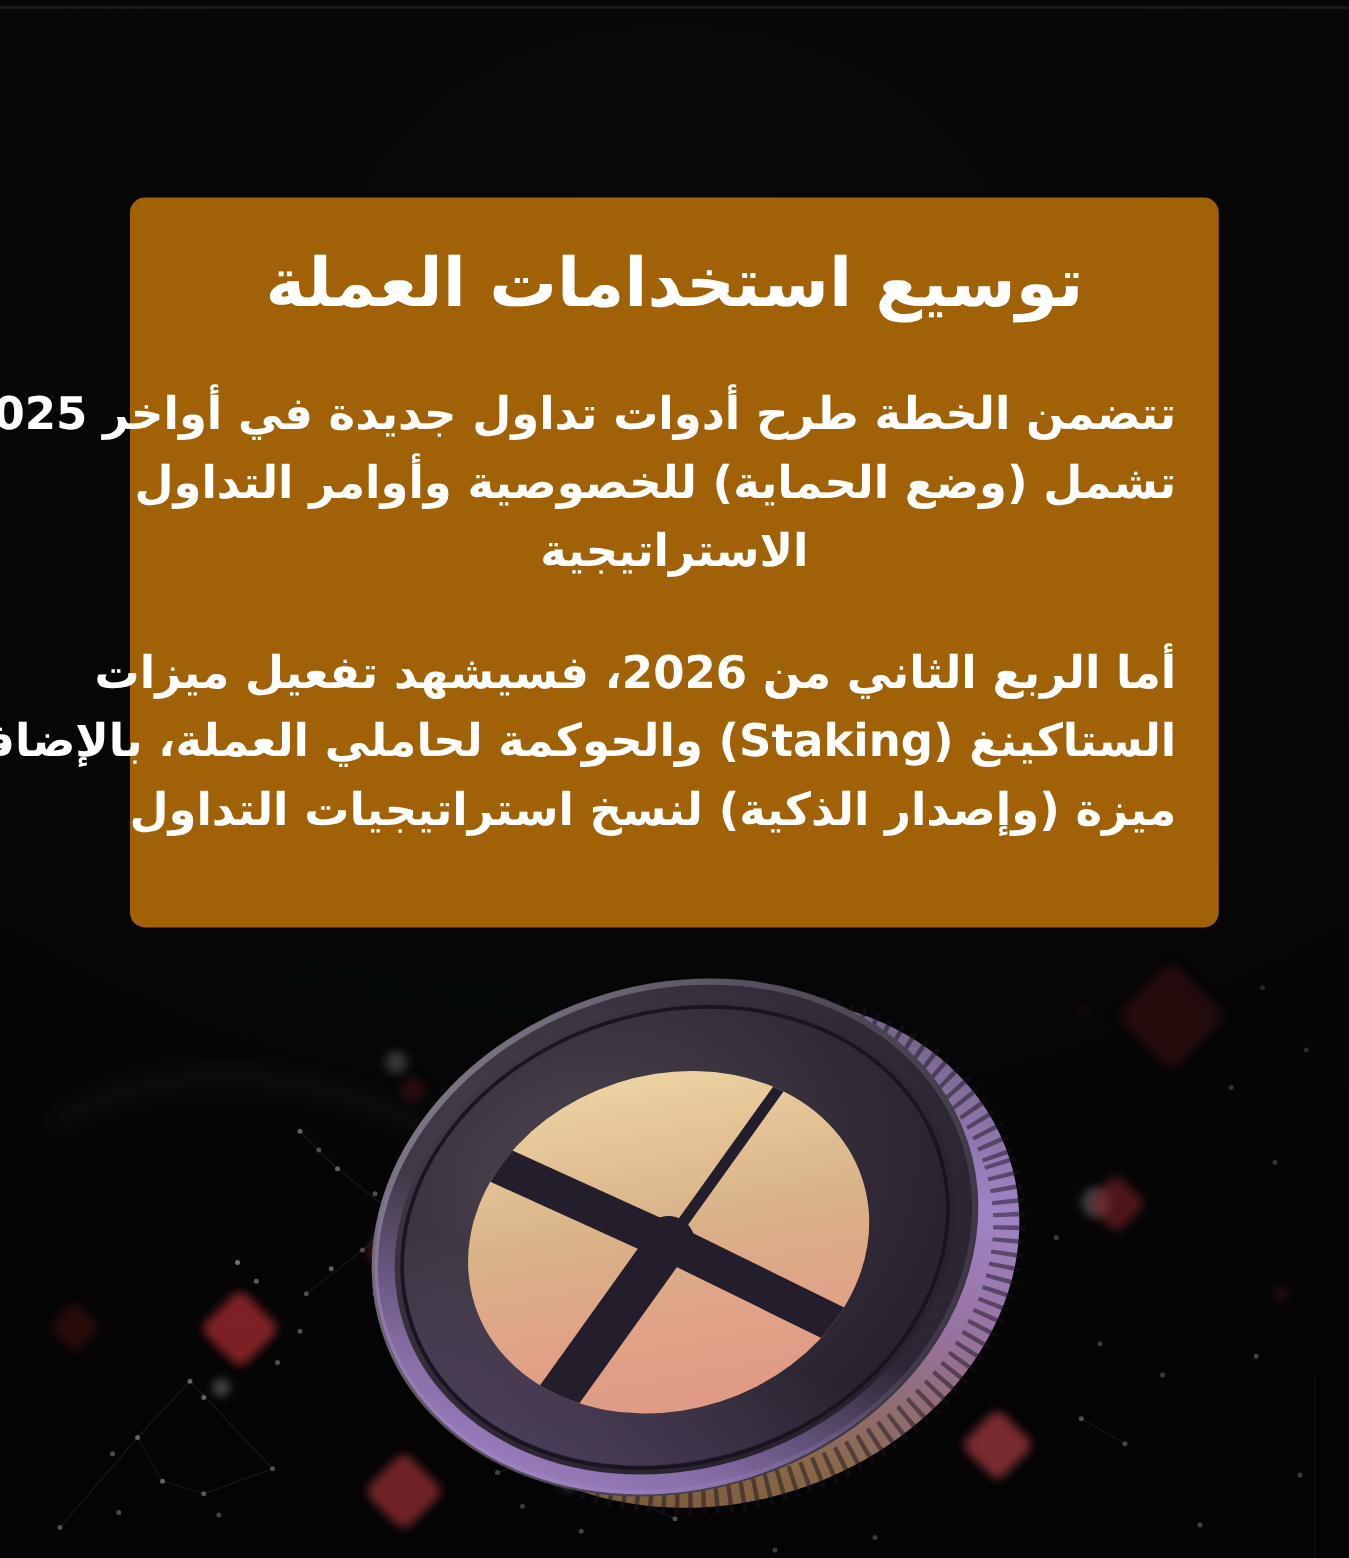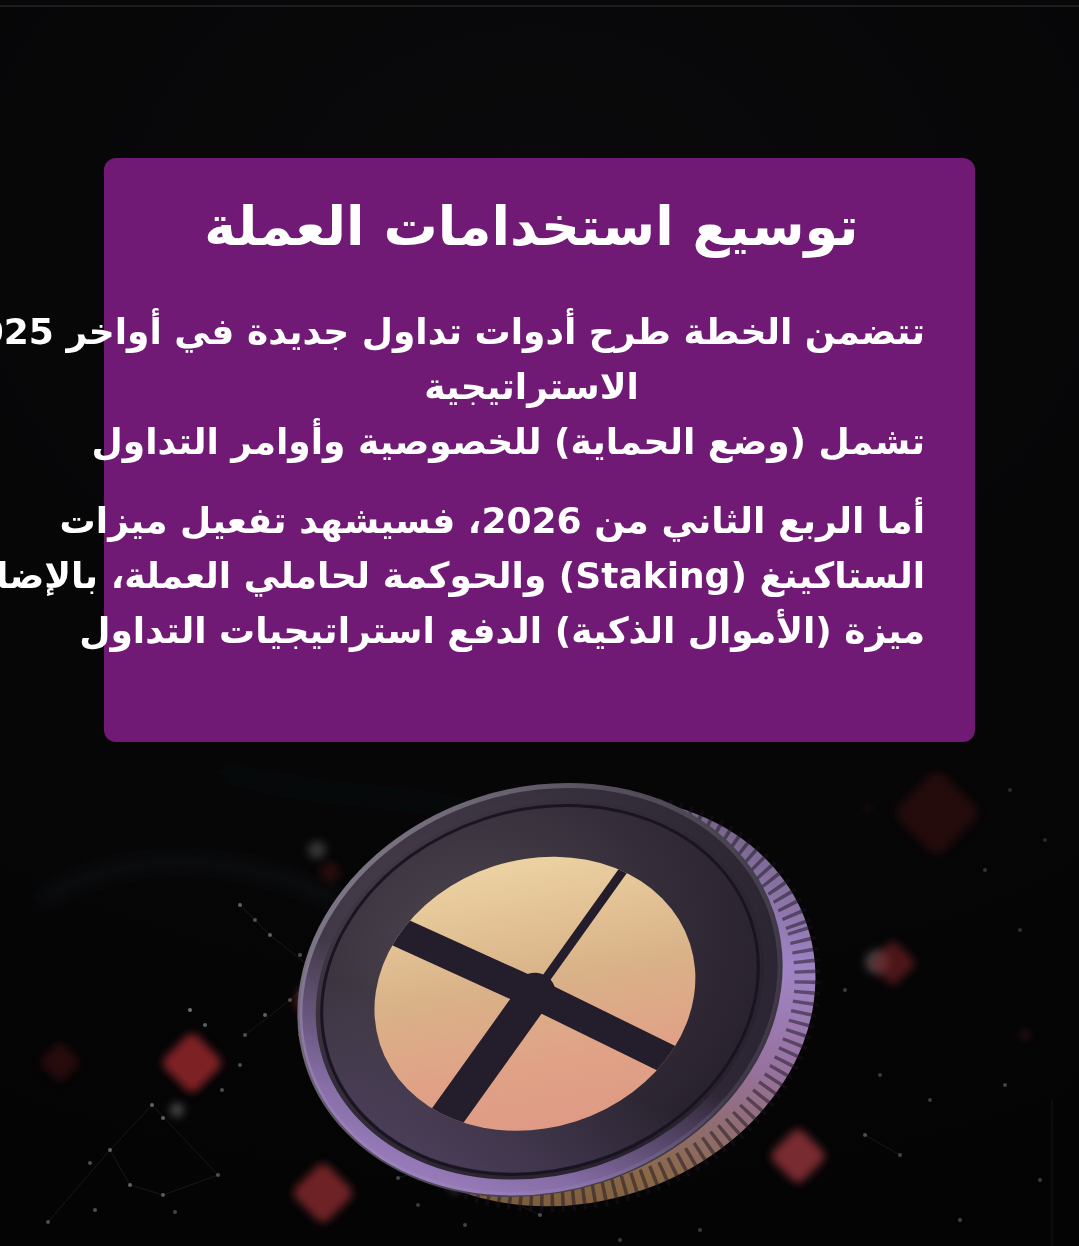--- a/index.html
+++ b/index.html
@@ -11,35 +11,35 @@
     background:radial-gradient(120% 80% at 50% 18%, #0a0a0c 0%, #060607 55%, #040405 100%);
   }
   .top-line{
     position:absolute;left:0;top:5px;width:1079px;height:2px;
     background:#1d1d20;
   }
   #bg-decor{position:absolute;left:0;top:0;z-index:0;}
   .info-card{
     position:absolute;left:104px;top:158px;width:871px;height:584px;
     border-radius:12px;
-    background:#701a75;
+    background:#a16207;
     z-index:2;
     box-sizing:border-box;
-    padding:36px 50px 0 34px;
+    padding:36px 34px 0 34px;
     direction:rtl;
     text-align:center;
     color:#ffffff;
   }
   .card-title{
     font-size:54px;line-height:66px;font-weight:700;
     white-space:nowrap;
   }
   .card-paragraph{font-weight:700;}
   .card-paragraph.p1{margin-top:44px;}
-  .card-paragraph.p2{margin-top:24px;}
+  .card-paragraph.p2{margin-top:42px;}
   .para-line{
     display:block;
     font-size:36px;line-height:55px;
     white-space:nowrap;
   }
   #coin{position:absolute;left:278px;top:778px;width:560px;height:455px;z-index:3;}
 </style>
 </head>
 <body>
 
@@ -141,28 +141,28 @@
       <rect x="1021" y="1031" width="8" height="8" rx="1.44" transform="rotate(45 1025 1035)" fill="#8a2a2e" opacity="0.4" filter="url(#b4)"></rect>
       <rect x="865" y="805" width="6" height="6" rx="1.08" transform="rotate(45 868 808)" fill="#8a2a2e" opacity="0.3" filter="url(#b4)"></rect>
     </g>
 </svg>
 
 <div class="info-card" dir="rtl">
   <div class="card-title">توسيع استخدامات العملة</div>
 
   <div class="card-paragraph p1">
     <span class="para-line">تتضمن الخطة طرح أدوات تداول جديدة في أواخر 2025،</span>
+    <span class="para-line">تشمل (وضع الحماية) للخصوصية وأوامر التداول</span>
     <span class="para-line">الاستراتيجية</span>
-    <span class="para-line">تشمل (وضع الحماية) للخصوصية وأوامر التداول</span>
   </div>
 
   <div class="card-paragraph p2">
     <span class="para-line">أما الربع الثاني من 2026، فسيشهد تفعيل ميزات</span>
     <span class="para-line">الستاكينغ (Staking) والحوكمة لحاملي العملة، بالإضافة</span>
-    <span class="para-line">ميزة (الأموال الذكية) الدفع استراتيجيات التداول</span>
+    <span class="para-line">ميزة (وإصدار الذكية) لنسخ استراتيجيات التداول</span>
   </div>
 </div>
 
 <svg id="coin" viewBox="0 0 560 455">
   <defs>
     <linearGradient id="edgeGrad" x1="85%" y1="0%" x2="15%" y2="100%">
       <stop offset="0%" stop-color="#655870"></stop>
       <stop offset="35%" stop-color="#a084c6"></stop>
       <stop offset="55%" stop-color="#97729f"></stop>
       <stop offset="80%" stop-color="#8a6847"></stop>

